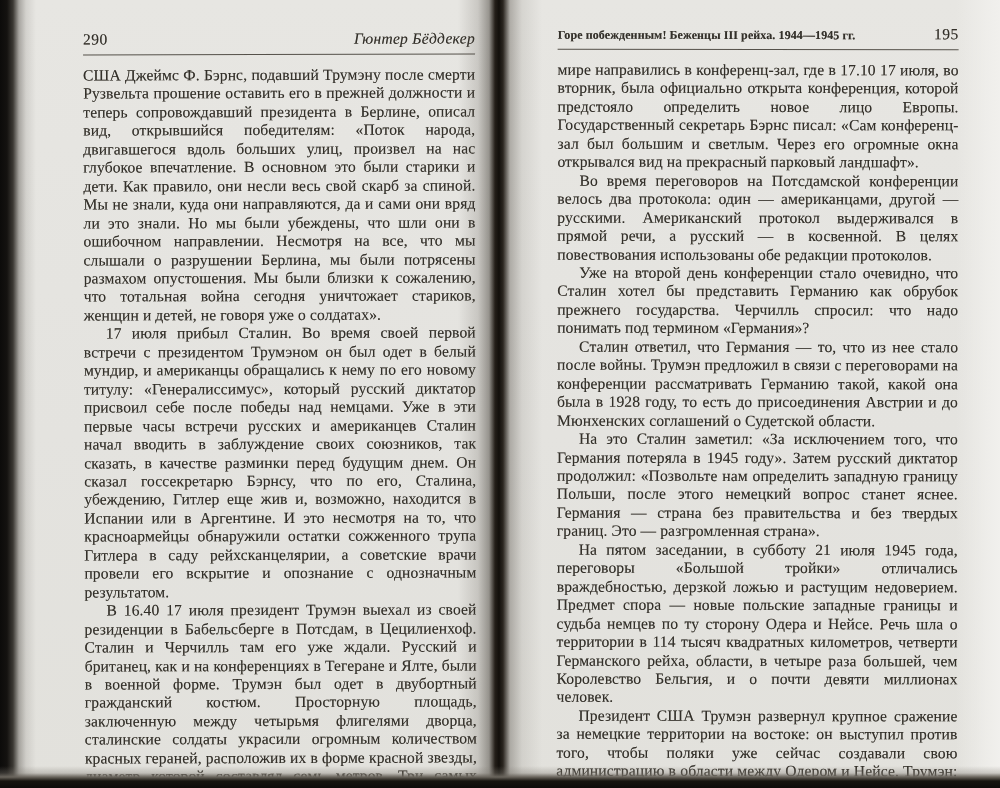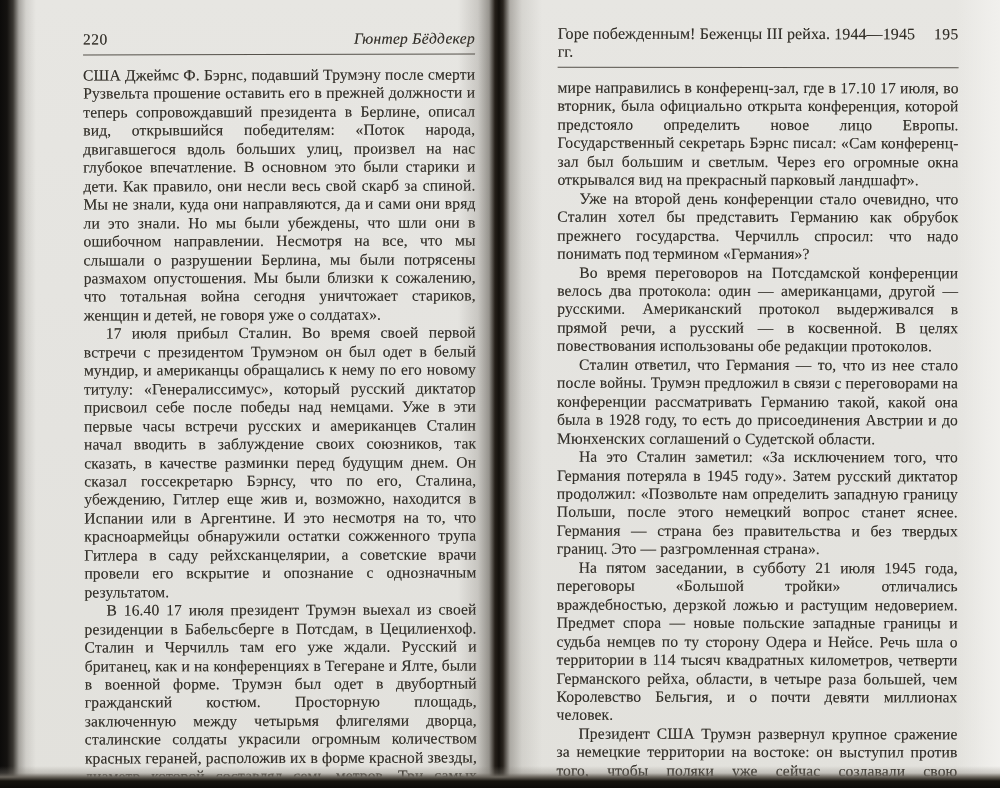--- a/index.html
+++ b/index.html
@@ -81,61 +81,61 @@
     padding-bottom: 6px;
     border-bottom: 1.5px solid #55514a;
   }
   .page-num { font-size: 15.5px; letter-spacing: 0.5px; }
   .running-head--author {
     font-style: italic;
     font-size: 15.5px;
     letter-spacing: 0.3px;
   }
   .running-head--title {
-    font-weight: normal;
-    font-size: 16px;
+    font-weight: bold;
+    font-size: 12px;
     letter-spacing: 0.1px;
   }
 
   .page-body {
     padding-top: 11px;
     font-size: 15.6px;
     line-height: 18.45px;
     text-align: justify;
     letter-spacing: 0.1px;
   }
   .page-body p { margin: 0; }
   .page-body p.indent { text-indent: 22px; }
 </style>
 </head>
 <body>
 
 <div class="scan">
 
   <div class="page page--left">
     <div class="page-head">
-      <span class="page-num">220</span>
+      <span class="page-num">290</span>
       <span class="running-head running-head--author">Гюнтер Бёддекер</span>
     </div>
     <div class="page-body">
       <p>США Джеймс Ф. Бэрнс, подавший Трумэну после смерти Рузвельта прошение оставить его в прежней должности и теперь сопровождавший президента в Берлине, описал вид, открывшийся победителям: «Поток народа, двигавшегося вдоль больших улиц, произвел на нас глубокое впечатление. В основном это были старики и дети. Как правило, они несли весь свой скарб за спиной. Мы не знали, куда они направляются, да и сами они вряд ли это знали. Но мы были убеждены, что шли они в ошибочном направлении. Несмотря на все, что мы слышали о разрушении Берлина, мы были потрясены размахом опустошения. Мы были близки к сожалению, что тотальная война сегодня уничтожает стариков, женщин и детей, не говоря уже о солдатах».</p>
       <p class="indent">17 июля прибыл Сталин. Во время своей первой встречи с президентом Трумэном он был одет в белый мундир, и американцы обращались к нему по его новому титулу: «Генералиссимус», который русский диктатор присвоил себе после победы над немцами. Уже в эти первые часы встречи русских и американцев Сталин начал вводить в заблуждение своих союзников, так сказать, в качестве разминки перед будущим днем. Он сказал госсекретарю Бэрнсу, что по его, Сталина, убеждению, Гитлер еще жив и, возможно, находится в Испании или в Аргентине. И это несмотря на то, что красноармейцы обнаружили остатки сожженного трупа Гитлера в саду рейхсканцелярии, а советские врачи провели его вскрытие и опознание с однозначным результатом.</p>
       <p class="indent">В 16.40 17 июля президент Трумэн выехал из своей резиденции в Бабельсберге в Потсдам, в Цецилиенхоф. Сталин и Черчилль там его уже ждали. Русский и британец, как и на конференциях в Тегеране и Ялте, были в военной форме. Трумэн был одет в двубортный гражданский костюм. Просторную площадь, заключенную между четырьмя флигелями дворца, сталинские солдаты украсили огромным количеством красных гераней, расположив их в форме красной звезды, диаметр которой составлял семь метров. Три самых могущественных человека в</p>
     </div>
   </div>
 
   <div class="page page--right">
     <div class="page-head">
       <span class="running-head running-head--title">Горе побежденным! Беженцы III рейха. 1944—1945 гг.</span>
       <span class="page-num">195</span>
     </div>
     <div class="page-body">
       <p>мире направились в конференц-зал, где в 17.10 17 июля, во вторник, была официально открыта конференция, которой предстояло определить новое лицо Европы. Государственный секретарь Бэрнс писал: «Сам конференц-зал был большим и светлым. Через его огромные окна открывался вид на прекрасный парковый ландшафт».</p>
+      <p class="indent">Во время переговоров на Потсдамской конференции велось два протокола: один — американцами, другой — русскими. Американский протокол выдерживался в прямой речи, а русский — в косвенной. В целях повествования использованы обе редакции протоколов.</p>
       <p class="indent">Уже на второй день конференции стало очевидно, что Сталин хотел бы представить Германию как обрубок прежнего государства. Черчилль спросил: что надо понимать под термином «Германия»?</p>
-      <p class="indent">Во время переговоров на Потсдамской конференции велось два протокола: один — американцами, другой — русскими. Американский протокол выдерживался в прямой речи, а русский — в косвенной. В целях повествования использованы обе редакции протоколов.</p>
       <p class="indent">Сталин ответил, что Германия — то, что из нее стало после войны. Трумэн предложил в связи с переговорами на конференции рассматривать Германию такой, какой она была в 1928 году, то есть до присоединения Австрии и до Мюнхенских соглашений о Судетской области.</p>
       <p class="indent">На это Сталин заметил: «За исключением того, что Германия потеряла в 1945 году». Затем русский диктатор продолжил: «Позвольте нам определить западную границу Польши, после этого немецкий вопрос станет яснее. Германия — страна без правительства и без твердых границ. Это — разгромленная страна».</p>
       <p class="indent">На пятом заседании, в субботу 21 июля 1945 года, переговоры «Большой тройки» отличались враждебностью, дерзкой ложью и растущим недоверием. Предмет спора — новые польские западные границы и судьба немцев по ту сторону Одера и Нейсе. Речь шла о территории в 114 тысяч квадратных километров, четверти Германского рейха, области, в четыре раза большей, чем Королевство Бельгия, и о почти девяти миллионах человек.</p>
       <p class="indent">Президент США Трумэн развернул крупное сражение за немецкие территории на востоке: он выступил против того, чтобы поляки уже сейчас создавали свою администрацию в области между Одером и Нейсе. Трумэн: «По-</p>
     </div>
   </div>
 
   <div class="spine-left"></div>
   <div class="gutter"></div>
   <div class="right-edge"></div>

